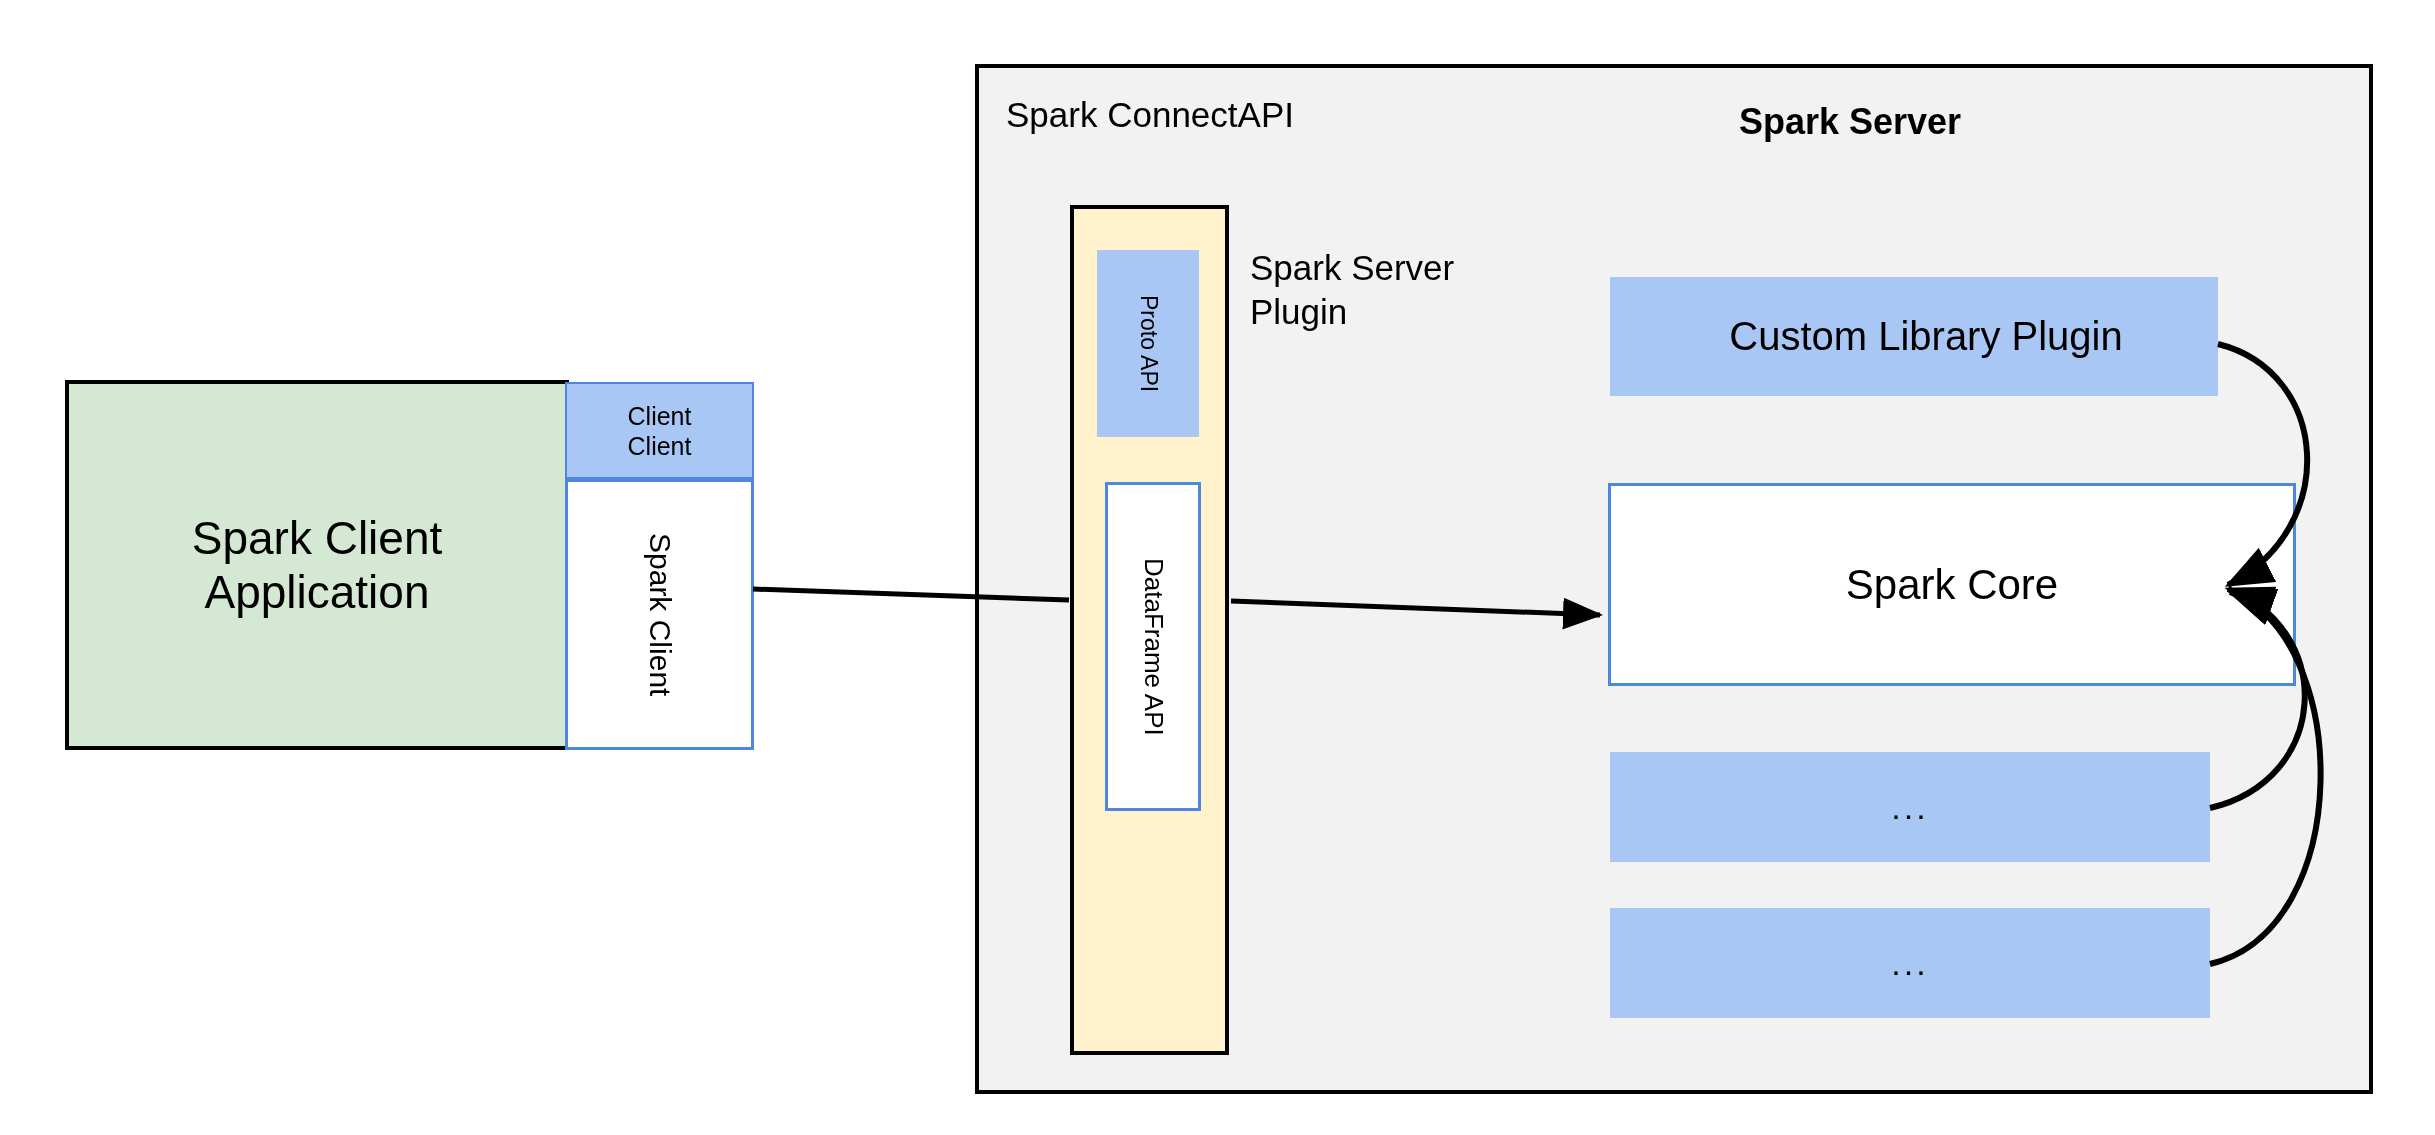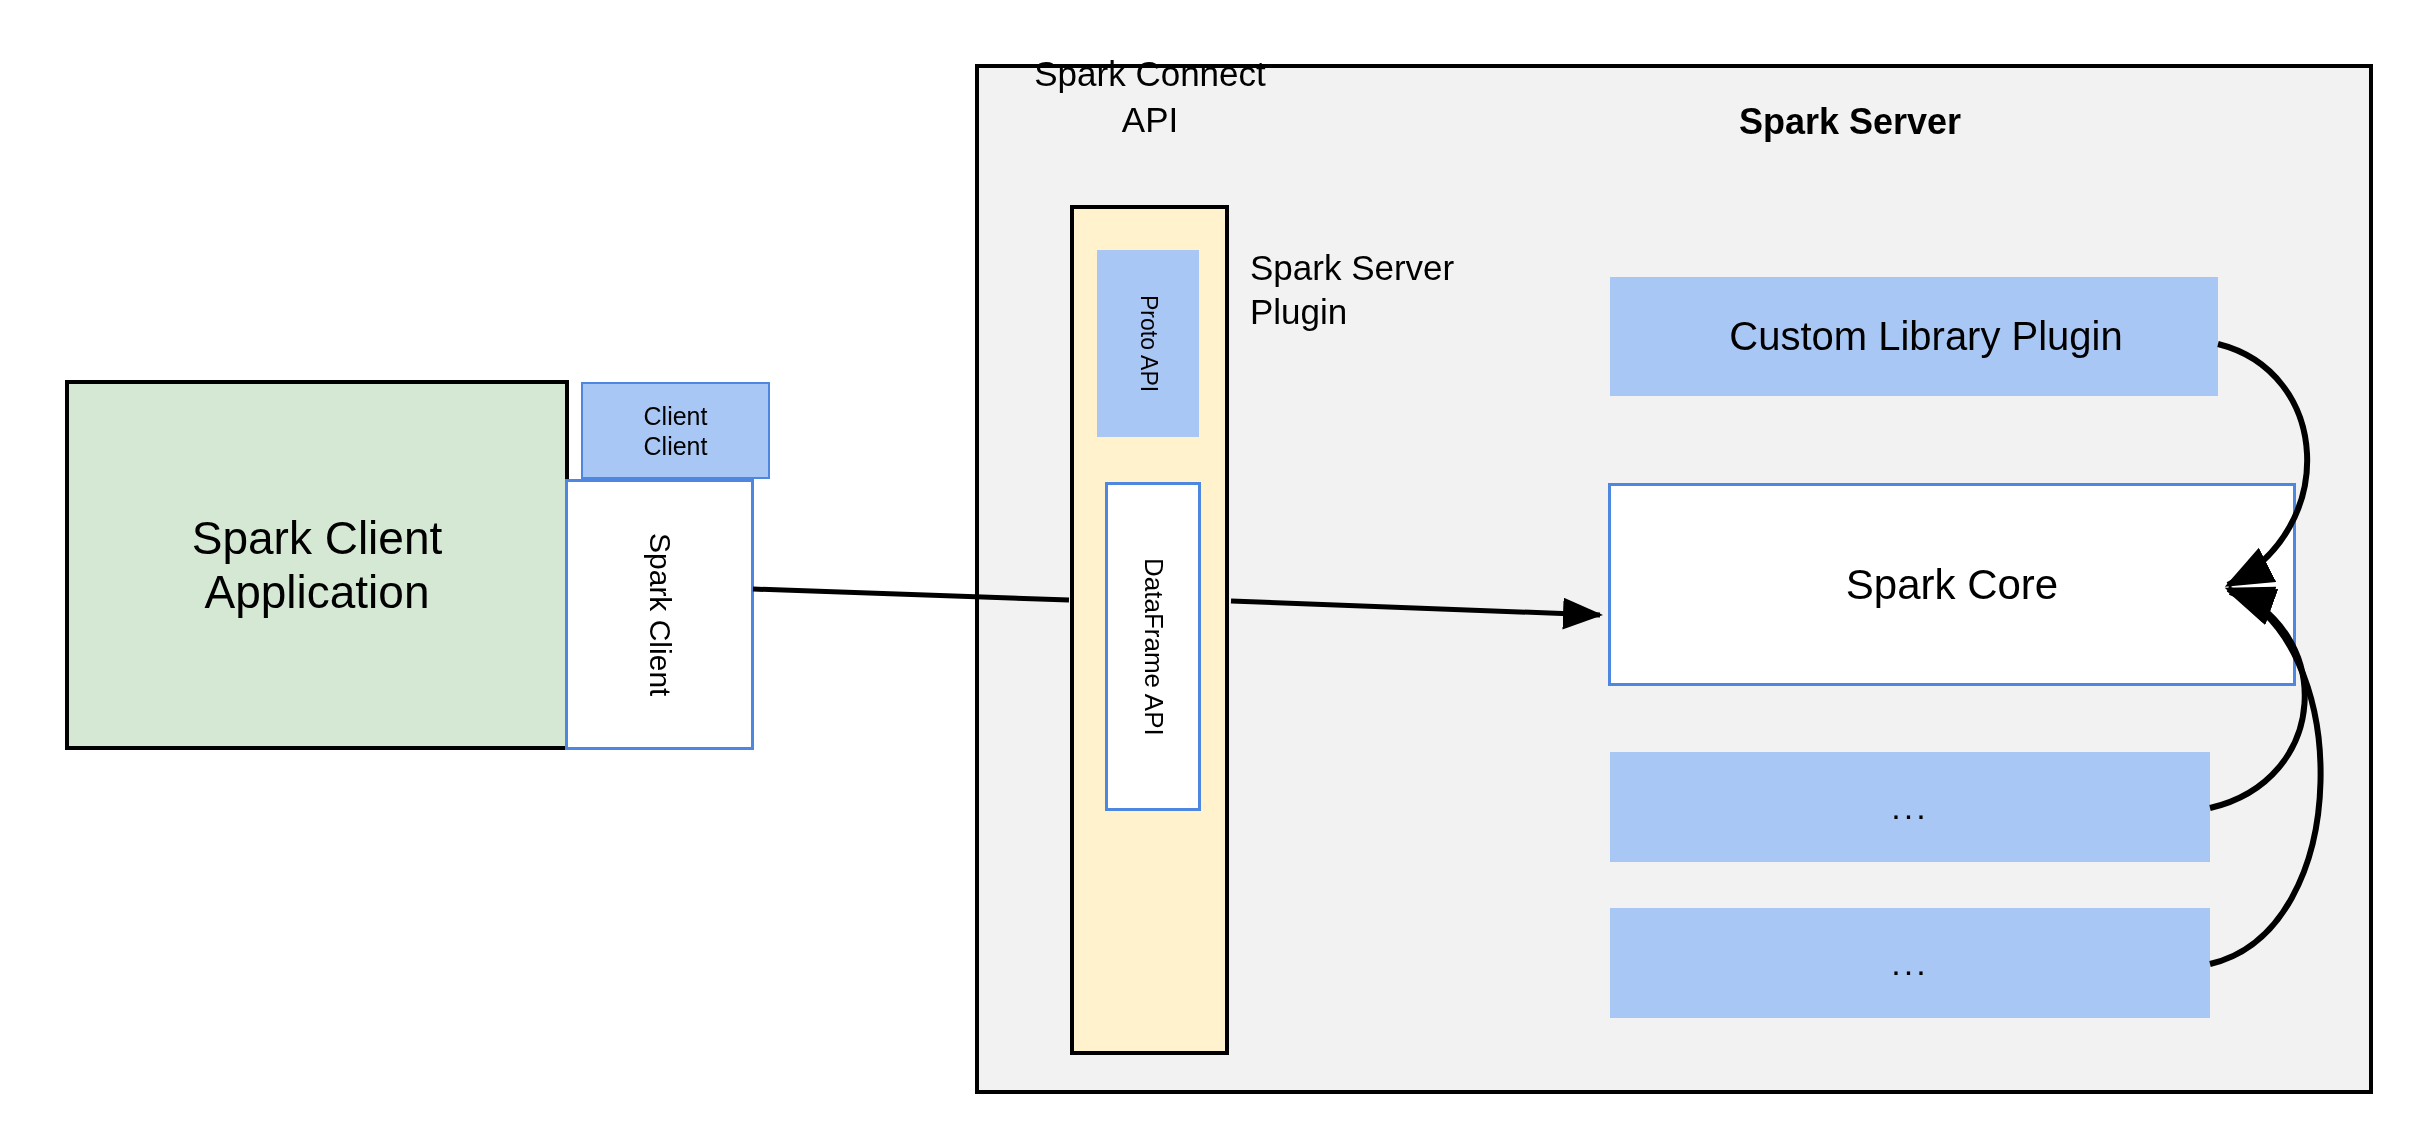--- a/index.html
+++ b/index.html
@@ -10,39 +10,39 @@
 
   
   #client-app{
     left:65px;top:380px;width:504px;height:370px;
     background:#D5E8D4;border:4px solid #000000;
     font-size:46px;line-height:1.18;
   }
   #client-package{
     left:565px;top:382px;width:189px;height:97px;
     background:#A9C7F5;border:2px solid #4D87E0;
-    font-size:25px;line-height:1.2;margin-left:16px;
+    font-size:25px;line-height:1.2;
   }
   #spark-client{
     left:565px;top:479px;width:189px;height:271px;
     background:#ffffff;border:3px solid #4D87E0;
     font-size:30px;
   }
   .vtext-cw{writing-mode:vertical-rl;text-orientation:mixed;transform:rotate(0deg);white-space:nowrap;}
 
   
   #server-container{
     left:975px;top:64px;width:1398px;height:1030px;
     background:#F2F2F2;border:4px solid #000000;
   }
   #spark-connect-label{
-    left:1005px;top:52px;width:290px;height:90px;
+    left:1005px;top:70px;width:290px;height:90px;
     font-size:35px;line-height:1.25;background:transparent;
-    display:flex;align-items:flex-start;justify-content:space-between;
-    flex-direction:column;align-items:center;
+    display:flex;align-items:flex-start;justify-content:center;
+    flex-direction:row;align-items:center;
   }
   #spark-connect-label .l1{display:block;}
   #spark-connect-label .l2{display:block;}
 
   #spark-server-label{
     left:1640px;top:97px;width:420px;height:50px;
     font-size:36px;font-weight:bold;background:transparent;
   }
 
   

